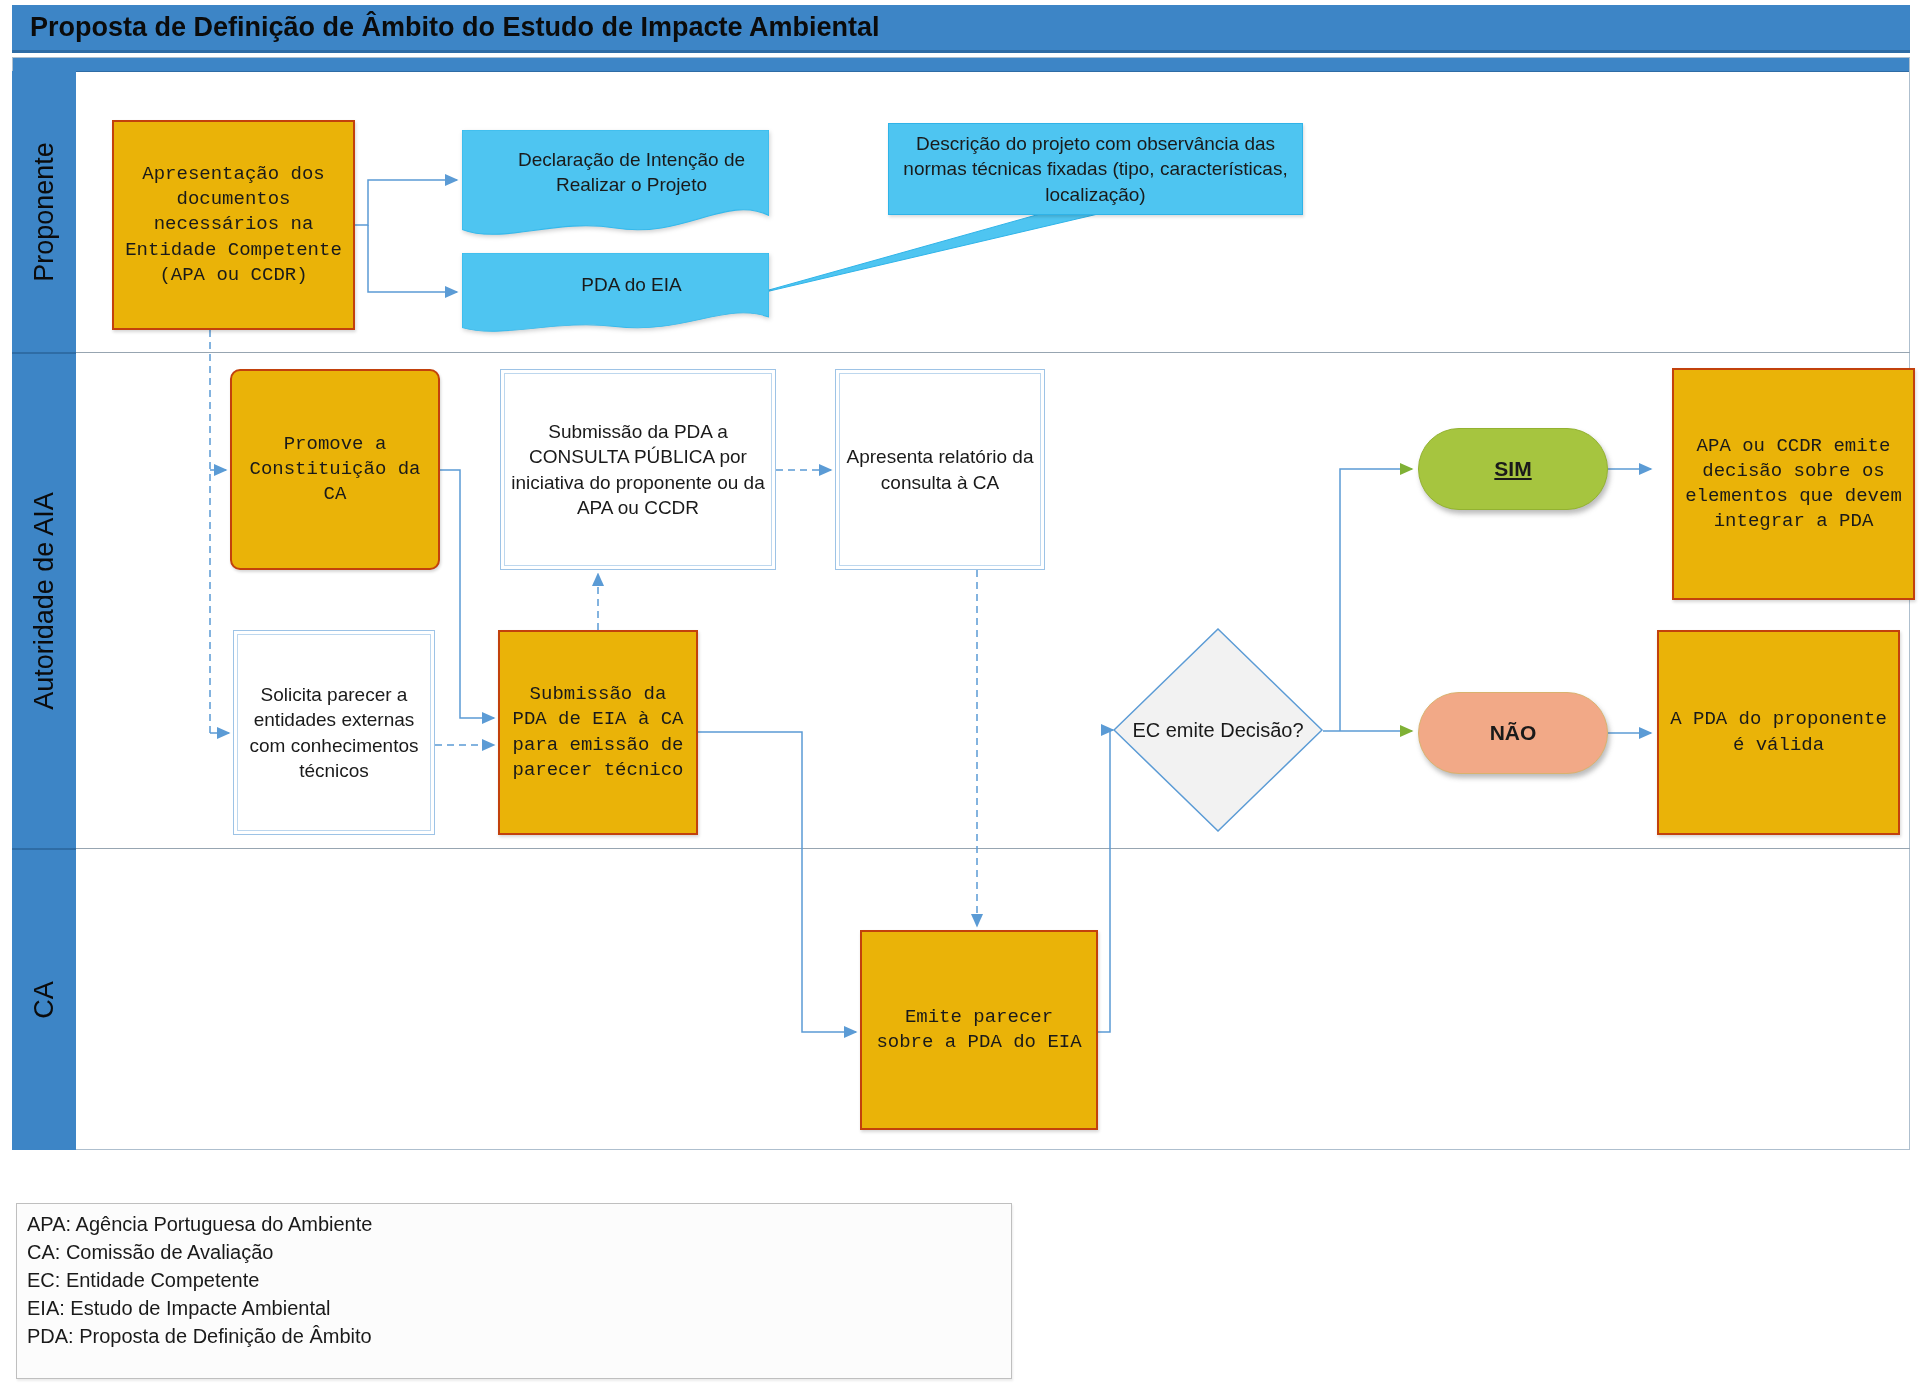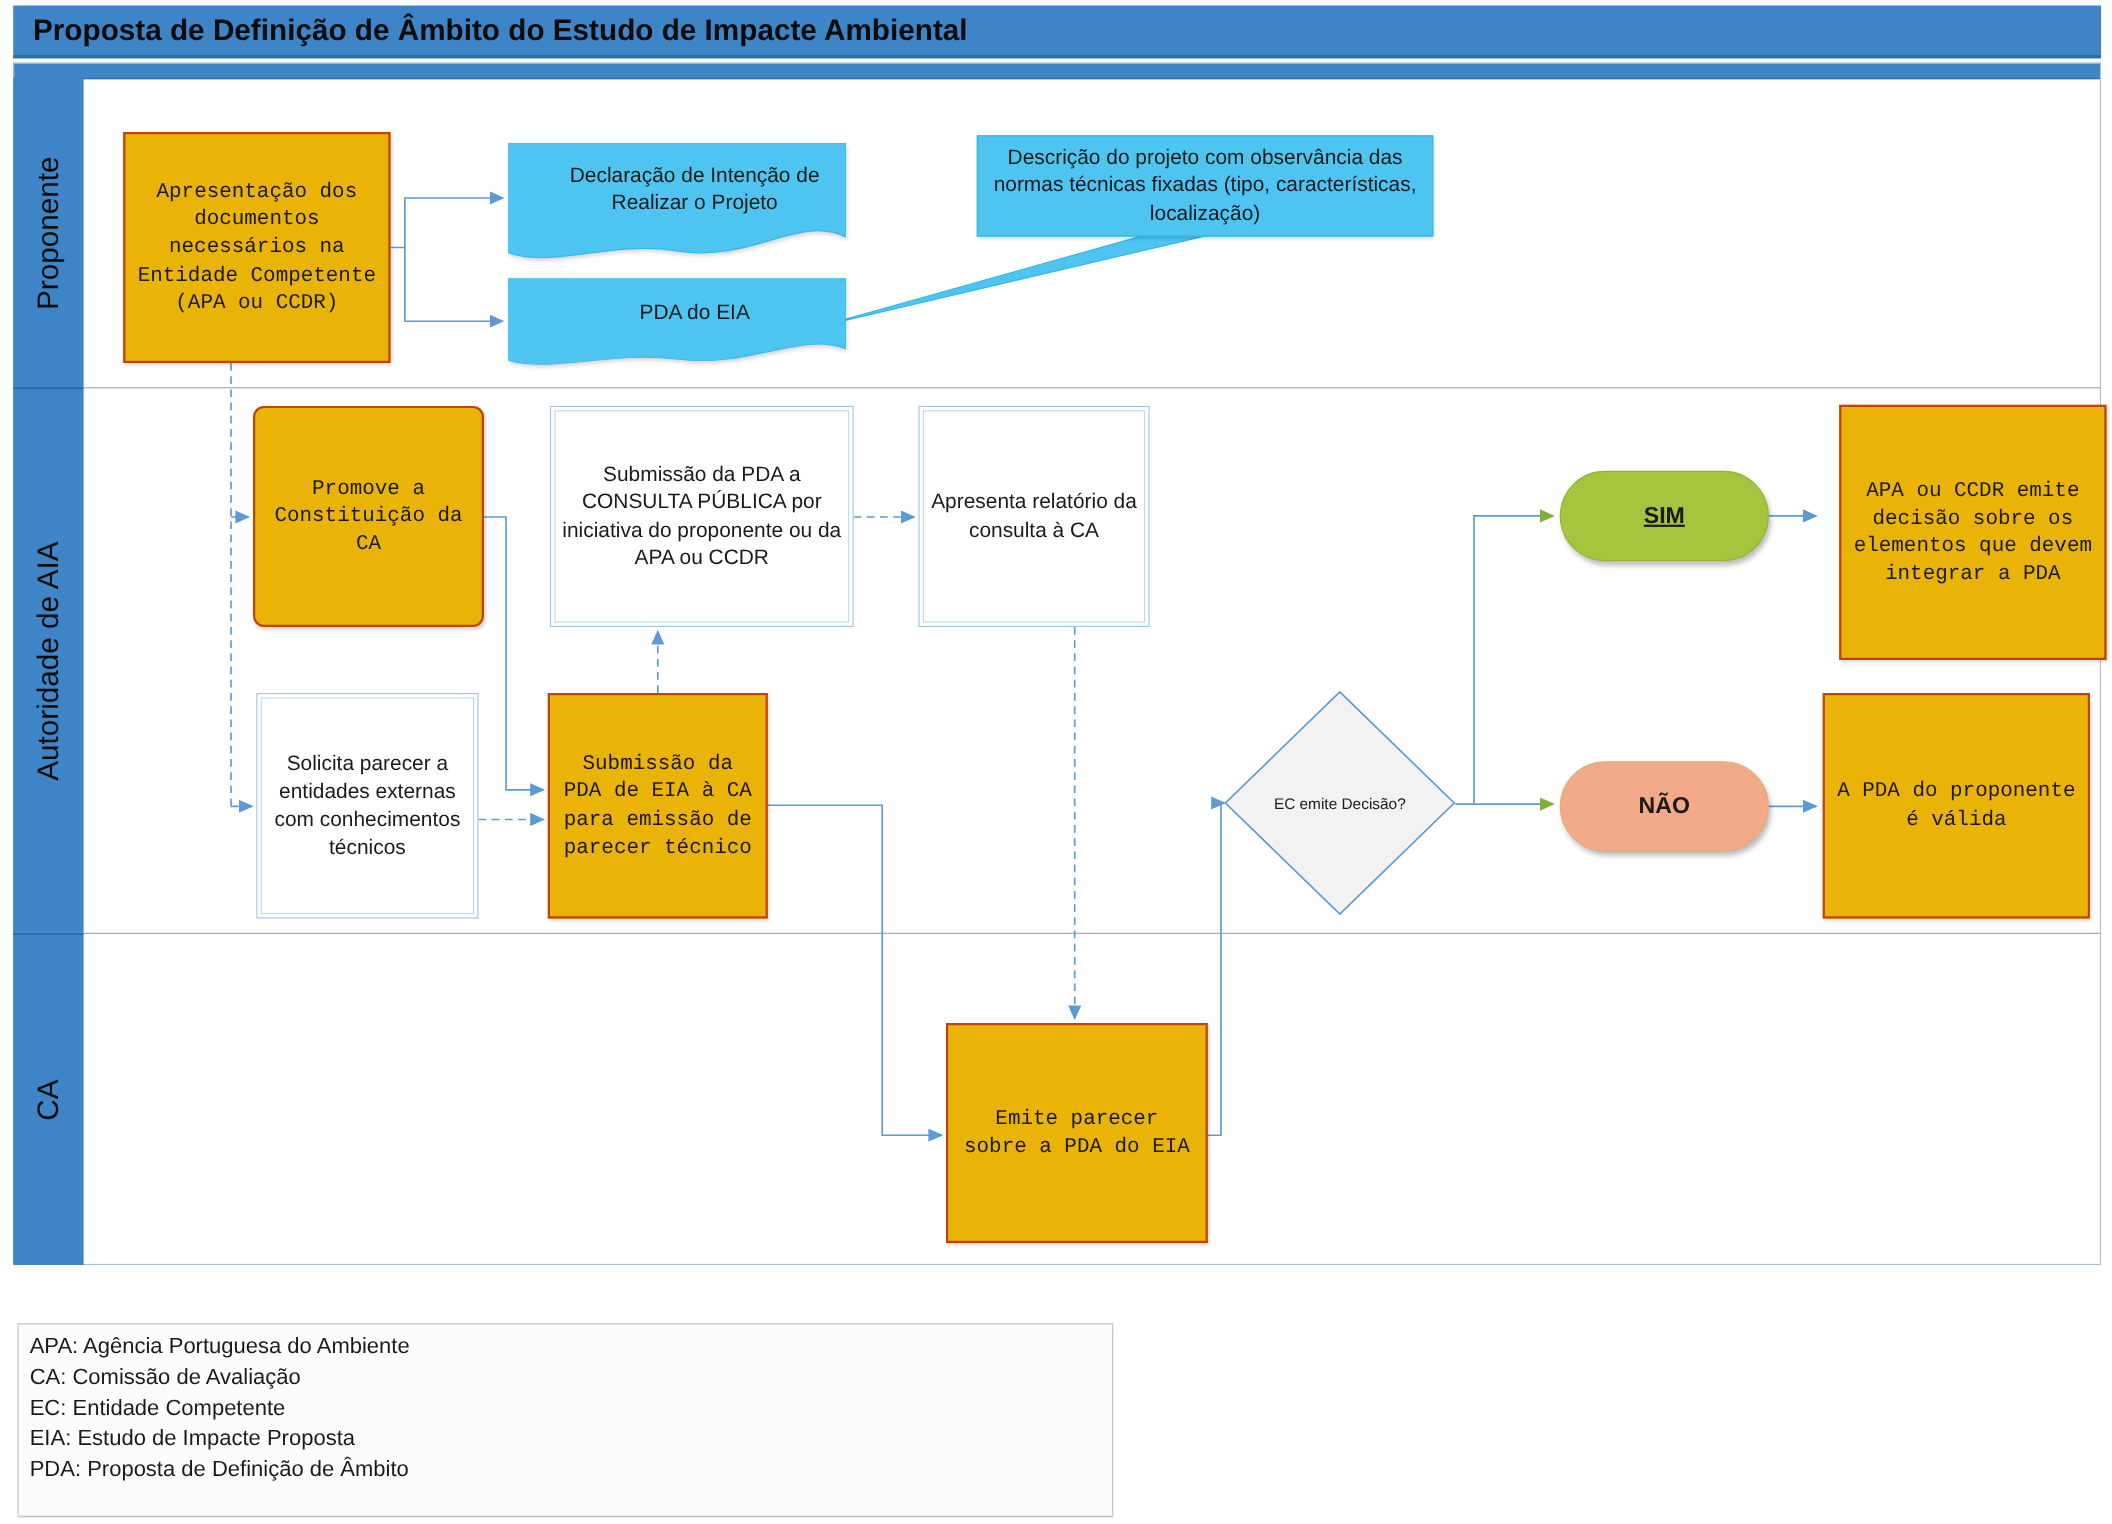--- a/index.html
+++ b/index.html
@@ -31,21 +31,21 @@
   .doc .txt{position:relative;z-index:1;height:76%;display:flex;align-items:center;justify-content:center;
     text-align:center;font-size:19px;line-height:1.3;padding:0 14px;}
 
   .callout{position:absolute;background:#4ec5f1;border:1px solid #2fb3e8;display:flex;align-items:center;
     justify-content:center;text-align:center;font-size:19px;line-height:1.35;padding:4px 10px;
     box-sizing:border-box;box-shadow:1px 2px 3px rgba(0,0,0,.15);}
 
   .diamond{position:absolute;}
   .diamond svg{position:absolute;inset:0;width:100%;height:100%;}
   .diamond .txt{position:absolute;inset:0;display:flex;align-items:center;justify-content:center;
-    font-size:14px;text-align:left;}
+    font-size:20px;text-align:left;}
 
   .stadium{position:absolute;border-radius:41px;display:flex;align-items:center;justify-content:center;
     font-size:21px;font-weight:bold;box-shadow:2px 4px 5px rgba(90,90,90,.4);box-sizing:border-box;}
   .sim{background:#a6c53f;border:1px solid #93b231;}
   .nao{background:#f2a987;border:1px solid #d9b26e;}
 
   .legend{position:absolute;left:16px;top:1203px;width:996px;height:176px;background:#fcfcfc;
     border:1px solid #bfbfbf;box-sizing:border-box;padding:6px 10px;box-shadow:1px 2px 2px rgba(0,0,0,.08);}
   .legend div{font-size:20px;line-height:28px;white-space:nowrap;}
 
@@ -175,17 +175,17 @@
   </div>
 
   <div class="node gray" style="left:860px;top:930px;width:238px;height:200px;">
     <span>Emite parecer sobre a PDA do EIA</span>
   </div>
 
   <div class="legend">
     <div>APA: Agência Portuguesa do Ambiente</div>
     <div>CA: Comissão de Avaliação</div>
     <div>EC: Entidade Competente</div>
-    <div>EIA: Estudo de Impacte Proposta</div>
+    <div>EIA: Estudo de Impacte Ambiental</div>
     <div>PDA: Proposta de Definição de Âmbito</div>
   </div>
 
 </div>
 
 </body></html>

